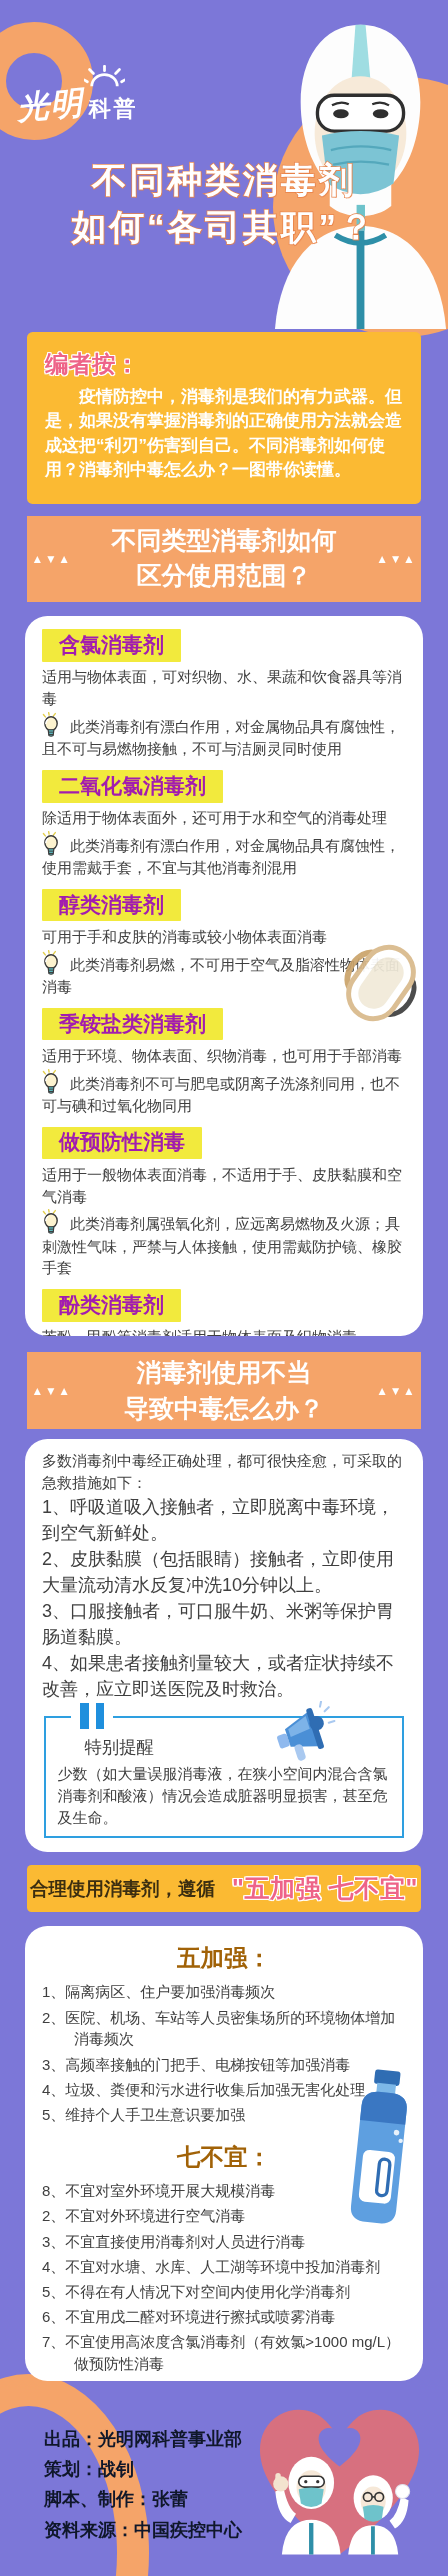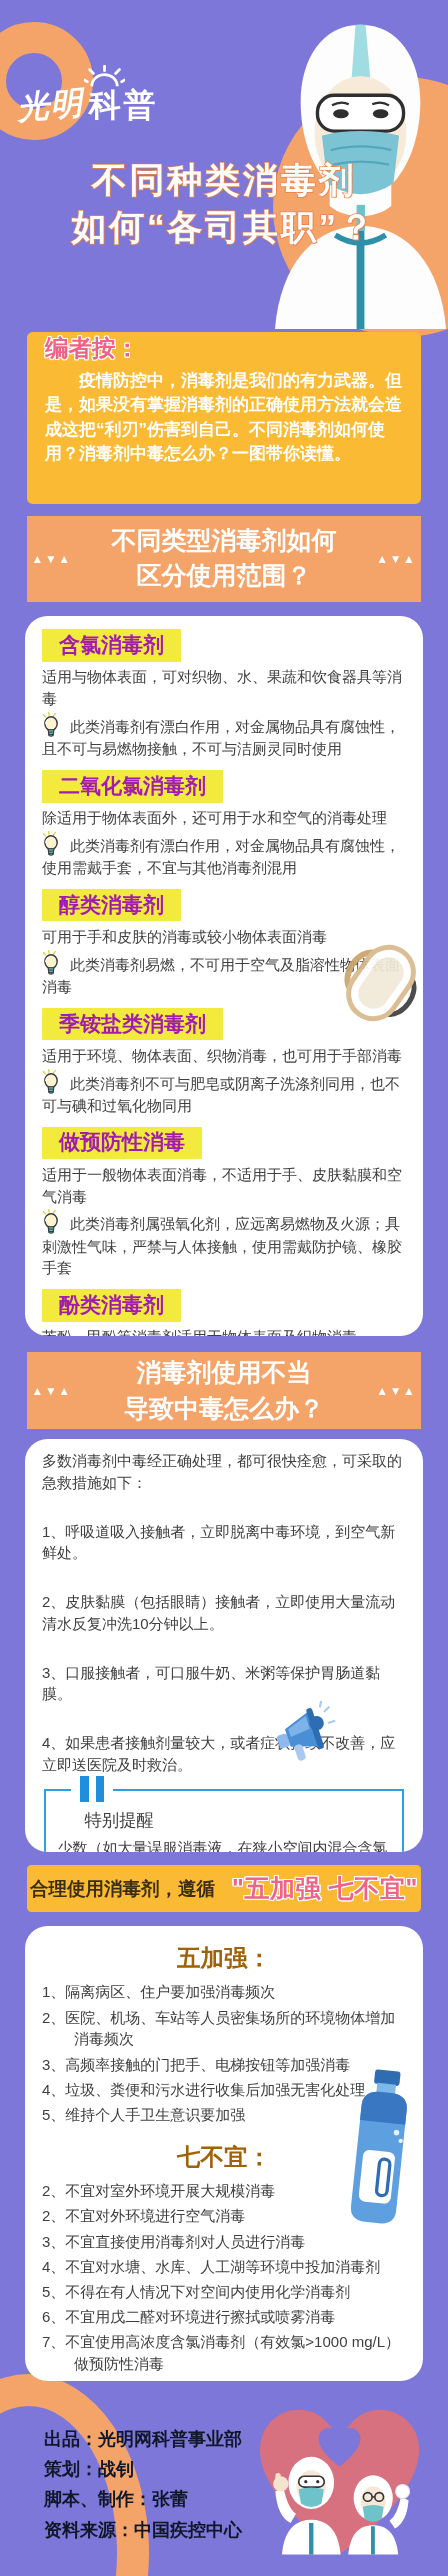--- a/index.html
+++ b/index.html
@@ -21,31 +21,31 @@
   }
   .hero-medic { position:absolute; left:268px; top:17px; z-index:1; }
   .logo {
     position:absolute; left:17px; top:84px; z-index:3; color:#fff;
     display:flex; align-items:baseline; white-space:nowrap;
   }
   .logo-script {
     font-size:32px; font-weight:bold; font-style:italic;
     transform:rotate(-5deg); display:inline-block; letter-spacing:1.1px;
   }
-  .logo-suffix { font-size:32px; font-weight:bold; letter-spacing:2.8px; margin-left:5.6px; }
+  .logo-suffix { font-size:22px; font-weight:bold; letter-spacing:2.8px; margin-left:5.6px; }
   .sun-doodle { position:absolute; left:67px; top:-19px; }
   .hero { position:absolute; left:0; right:0; top:156px; z-index:3; text-align:center; }
   .hero p {
     font-weight:bold; color:#fff; font-size:35px; letter-spacing:2.8px; line-height:1.35;
     -webkit-text-stroke:1.4px #e8834a; paint-order:stroke fill;
     text-shadow:1.1px 1.1px 0 rgba(232,131,74,.45);
   }
   
   .note    { position:absolute; left:27px; right:27px; top:332px;  height:172px;
-             background:#fbba33; border-radius:5.6px; padding:0 18px; overflow:hidden; z-index:2; }
+             background:#fbba33; border-radius:5.6px; padding:16px 18px; overflow:hidden; z-index:2; }
   .sec-head{ position:absolute; left:27px; right:27px; background:#f5a469; z-index:2;
              text-align:center; color:#fff; font-weight:bold; font-size:25px; line-height:1.42; }
   .sec-head.s1 { top:516px;  height:86px; padding-top:6.7px; }
   .sec-head.s2 { top:1352px; height:77px; padding-top:3.4px; }
   .tri { position:absolute; top:50%; transform:translateY(-50%); font-size:11.8px; letter-spacing:1.7px; color:#fff; }
   .tri.l { left:4.5px; } .tri.r { right:4.5px; }
   .card { position:absolute; left:25px; right:25px; background:#fff; border-radius:22.4px;
           overflow:hidden; z-index:2; }
   .card1 { top:616px; height:720px; padding:13.4px 17px; }
   .card2 { top:1439px; height:413px;  padding:11.2px 17px; }
@@ -61,21 +61,21 @@
     display:inline-block; background:#f2ea3d; color:#a21caf; font-weight:bold;
     font-size:21px; padding:1.7px 17px 2.8px; margin:3.4px 0 4.5px; border-radius:1.1px;
   }
   .dtype:first-child .tag { margin-top:0; }
   .desc { font-size:15px; line-height:1.45; }
   .tip  { font-size:15px; line-height:1.45; margin:2.2px 0 6.7px; }
   .bulb { vertical-align:-5.6px; margin-right:9px; }
   .goggles-deco { position:absolute; right:0; top:314px; }
   
   .intro { font-size:15px; line-height:1.45; }
-  .step  { font-size:15px; line-height:1.45; margin-top:27px; }
+  .step  { font-size:18px; line-height:1.45; margin-top:0; }
   .reminder {
     position:relative; border:2.2px solid #2e9fe0; margin:13.4px 2.2px 0;
     padding:17px 11.2px 7.8px; 
   }
   .pause-bars {
     position:absolute; top:-14.6px; left:25px; background:#fff; padding:0 9px;
     display:flex; gap:7.3px;
   }
   .pause-bars i { display:block; width:8.4px; height:26px; background:#1f8fdd; }
   .rem-title { font-size:17.4px; margin:0 0 4.5px 27px; }
@@ -297,21 +297,21 @@
   </section>
 
   <section class="card card3">
     <p class="list-title">五加强：</p>
     <p class="rule">1、隔离病区、住户要加强消毒频次</p>
     <p class="rule">2、医院、机场、车站等人员密集场所的环境物体增加消毒频次</p>
     <p class="rule">3、高频率接触的门把手、电梯按钮等加强消毒</p>
     <p class="rule">4、垃圾、粪便和污水进行收集后加强无害化处理</p>
     <p class="rule">5、维持个人手卫生意识要加强</p>
     <p class="list-title second">七不宜：</p>
-    <p class="rule">2、不宜对室外环境开展大规模消毒</p>
+    <p class="rule">8、不宜对室外环境开展大规模消毒</p>
     <p class="rule">2、不宜对外环境进行空气消毒</p>
     <p class="rule">3、不宜直接使用消毒剂对人员进行消毒</p>
     <p class="rule">4、不宜对水塘、水库、人工湖等环境中投加消毒剂</p>
     <p class="rule">5、不得在有人情况下对空间内使用化学消毒剂</p>
     <p class="rule">6、不宜用戊二醛对环境进行擦拭或喷雾消毒</p>
     <p class="rule">7、不宜使用高浓度含氯消毒剂（有效氯&gt;1000 mg/L）做预防性消毒</p>
     <svg class="bottle" viewBox="0 0 150 300" width="83" height="166">
       <g transform="rotate(6 75 150)">
         <rect x="52" y="2" width="46" height="26" rx="5" fill="#2f6db3"></rect>
         <rect x="58" y="26" width="34" height="18" fill="#7db8e8"></rect>

